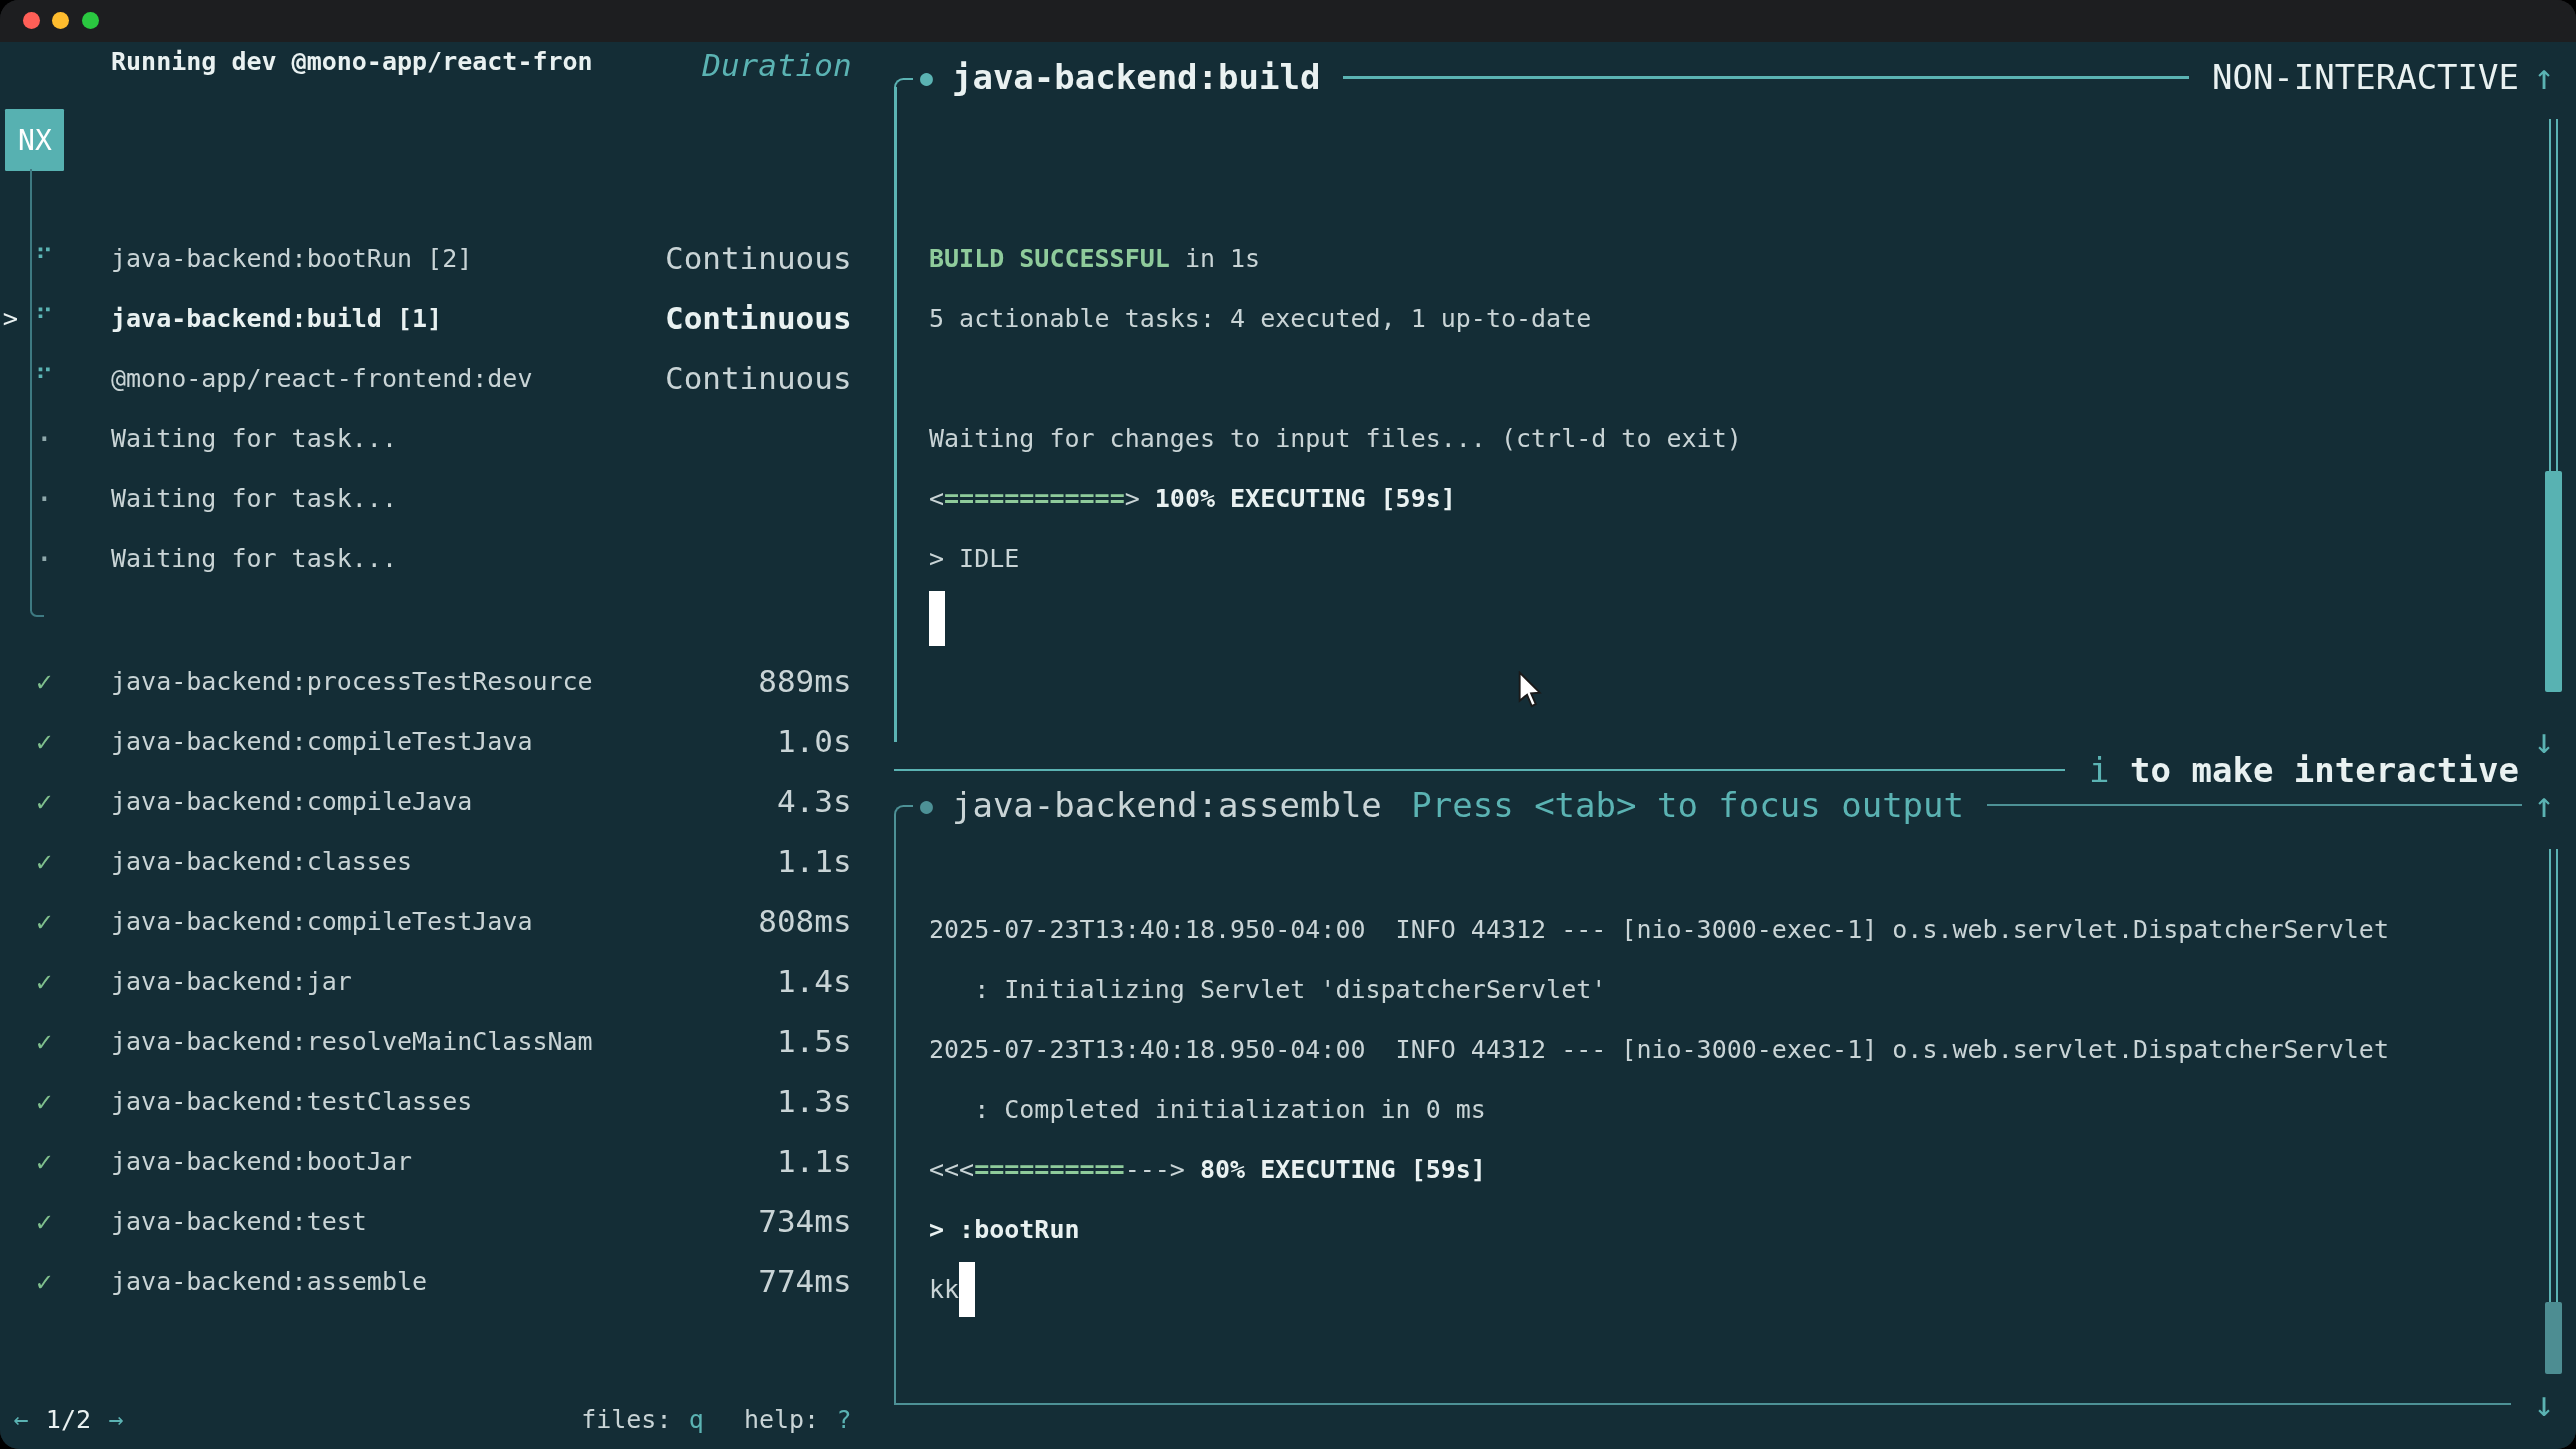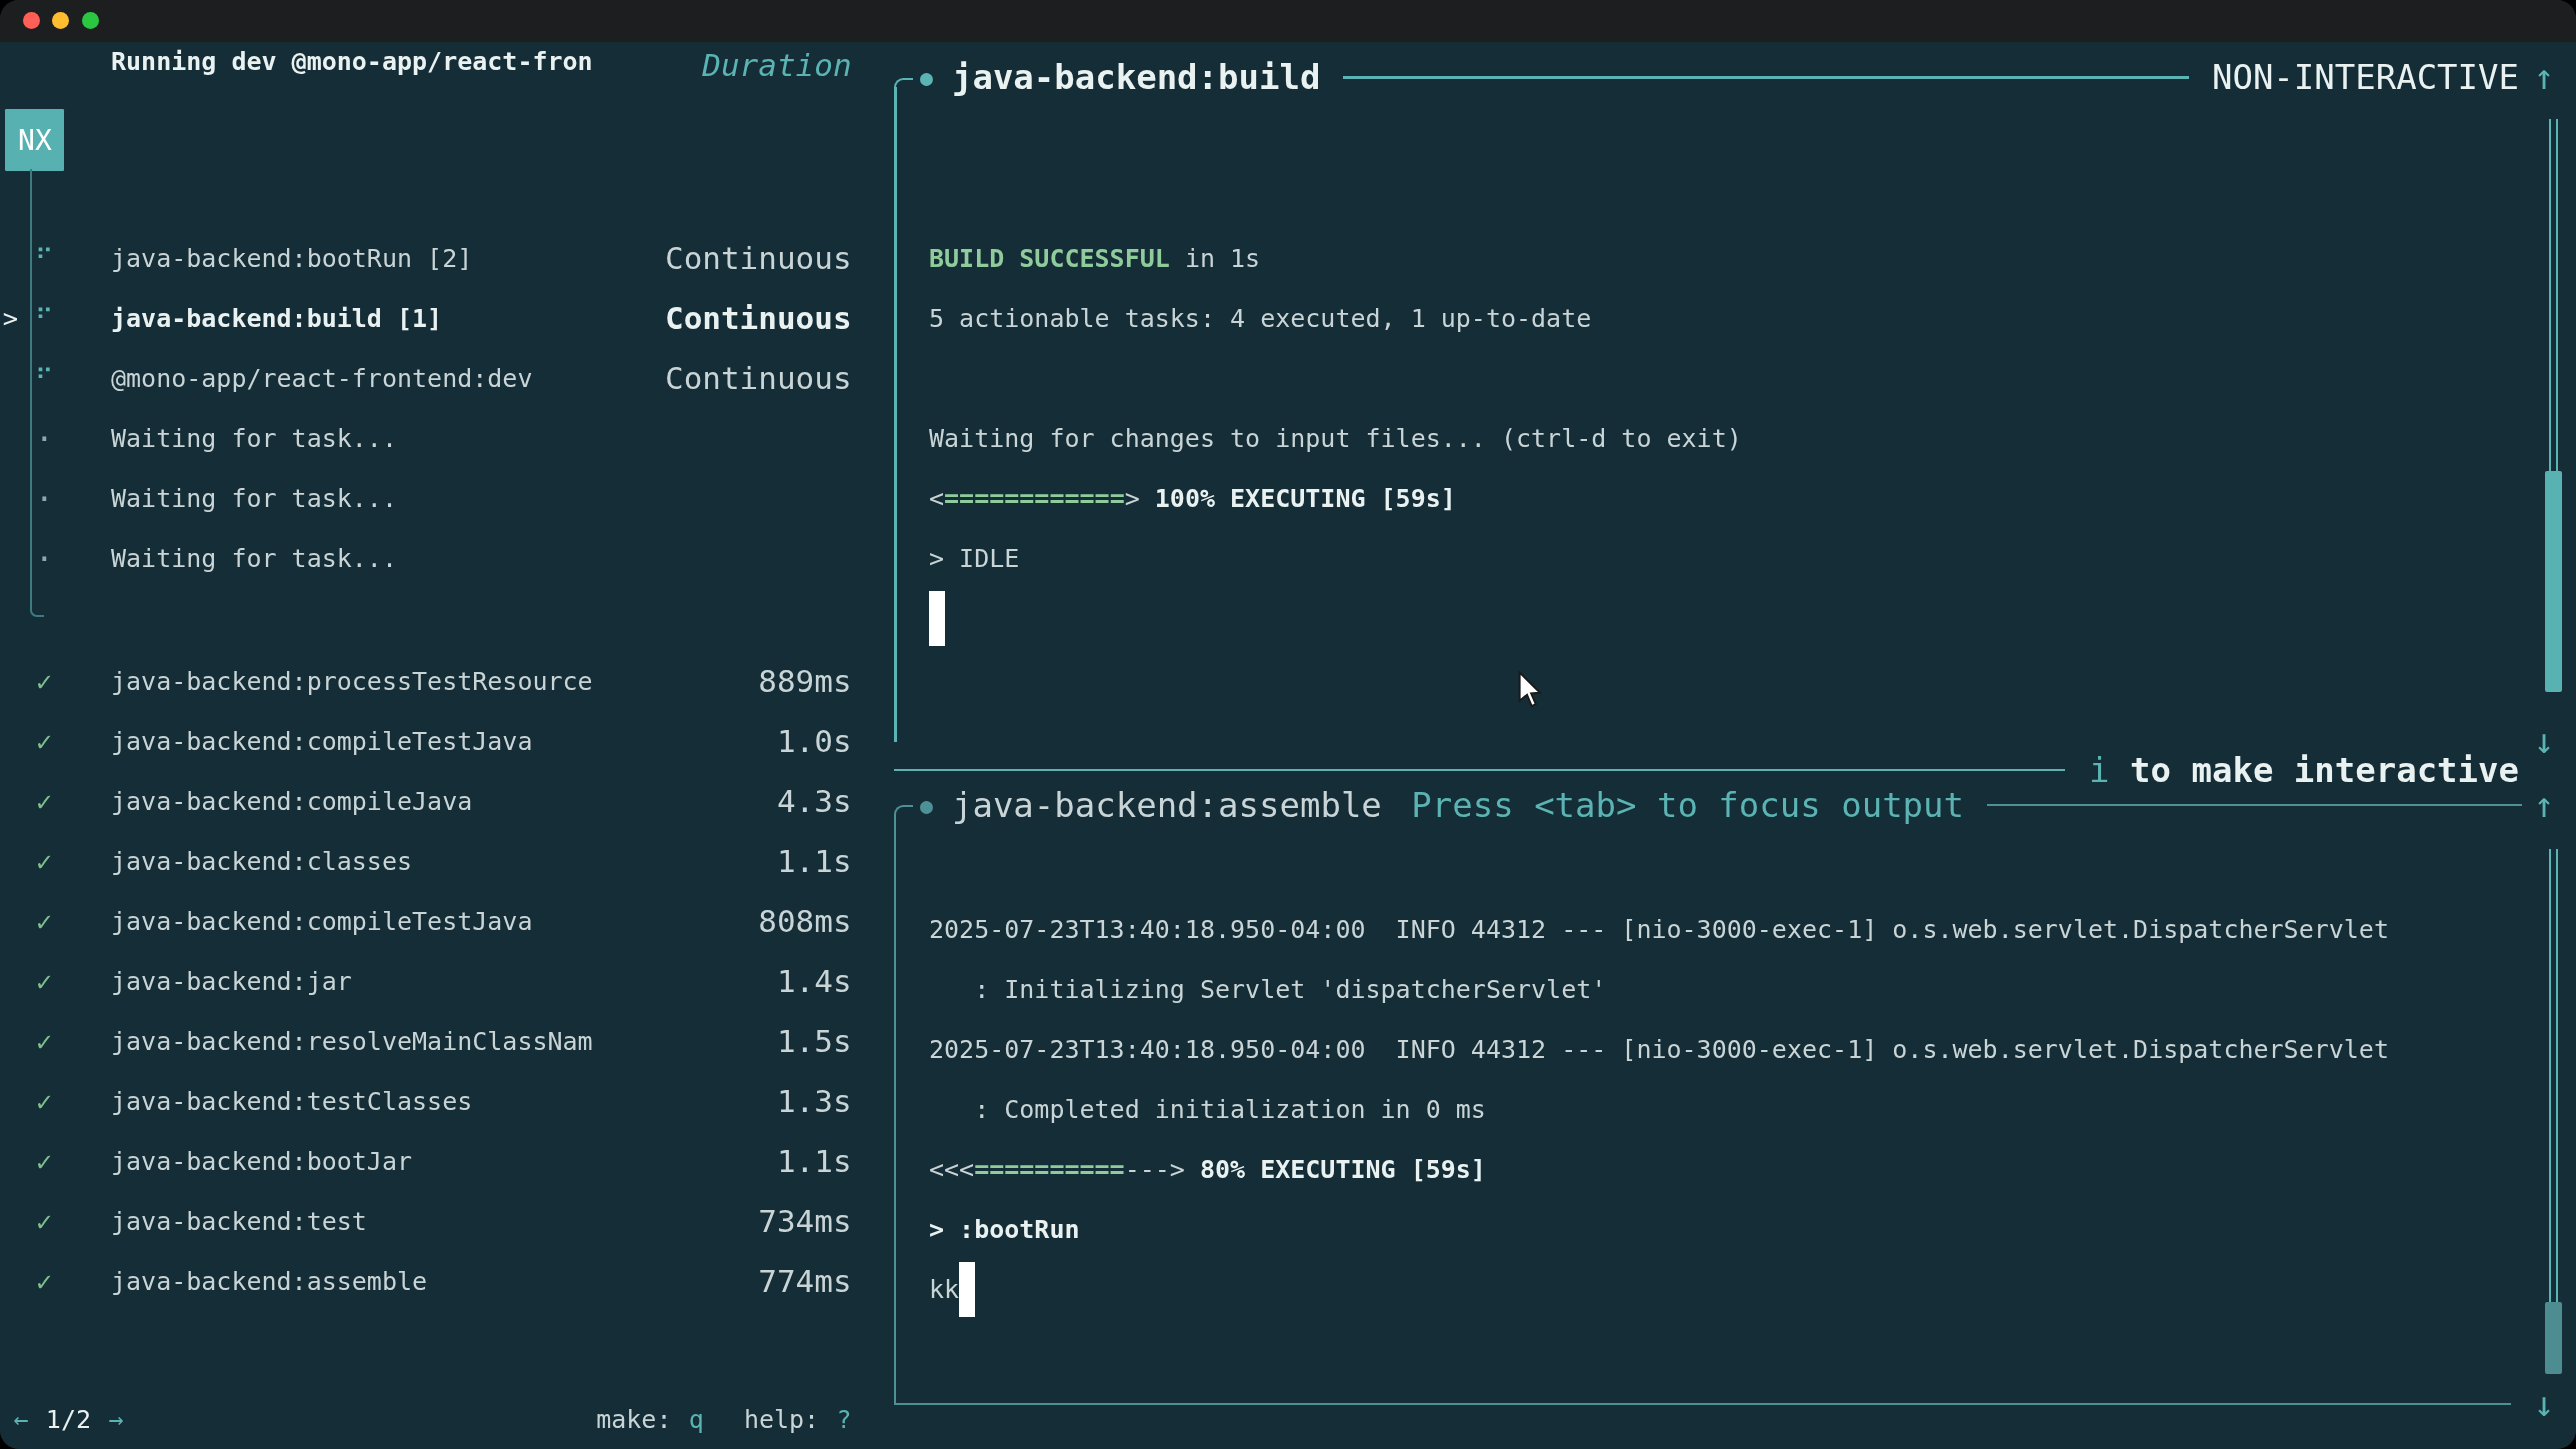--- a/index.html
+++ b/index.html
@@ -174,21 +174,21 @@
           <span class="value">774ms</span>
         </div>
       </div>
     <div id="side-footer">
       <span class="c-teal">←</span>
       <span class="gap"></span>
       <span class="c-bright">1/2</span>
       <span class="gap"></span>
       <span class="c-teal">→</span>
       <span class="right">
-        <span class="c-fg">make:</span>
+        <span class="c-fg">files:</span>
         <span class="gap"></span>
         <span class="c-teal">q</span>
         <span class="bigap"></span>
         <span class="c-fg">help:</span>
         <span class="gap"></span>
         <span class="c-teal">?</span>
       </span>
     </div>
 
     <div class="corner" style="left:894px;top:36px;border-top:2.7px solid var(--accent);border-left:2.7px solid var(--accent);"></div>

